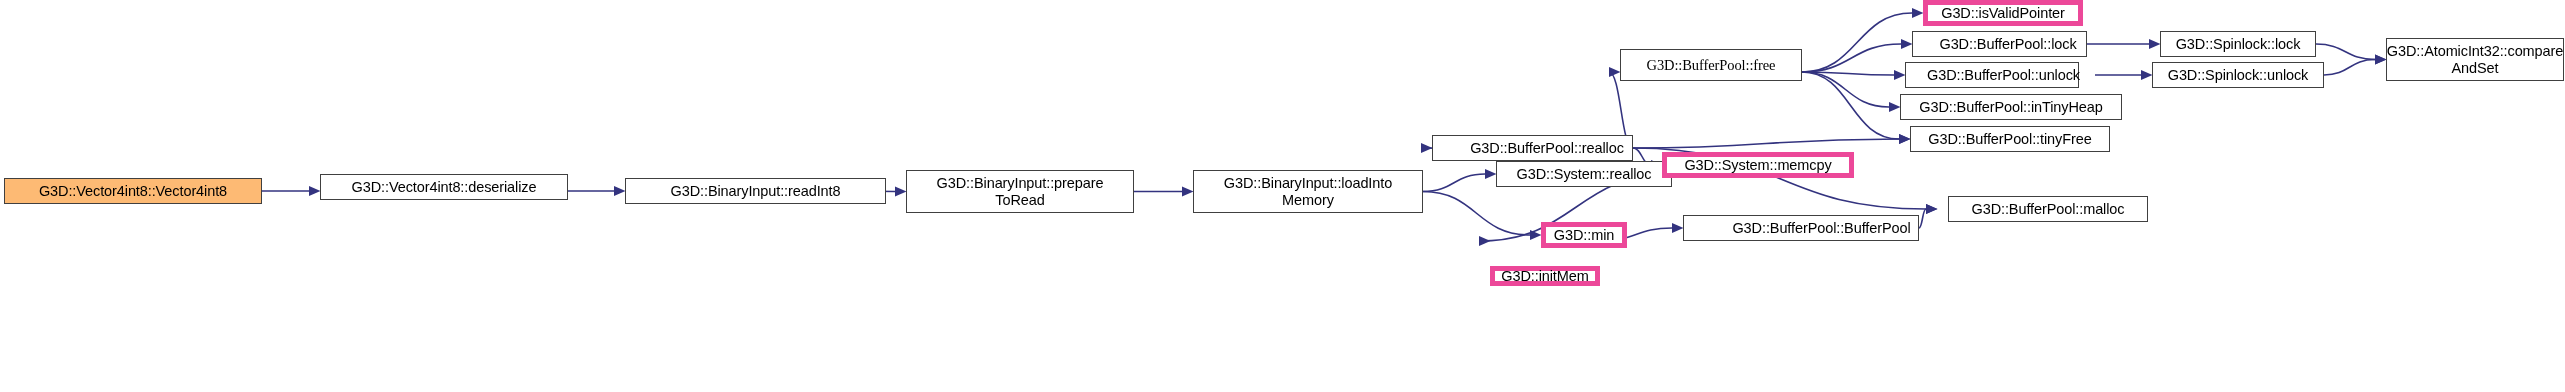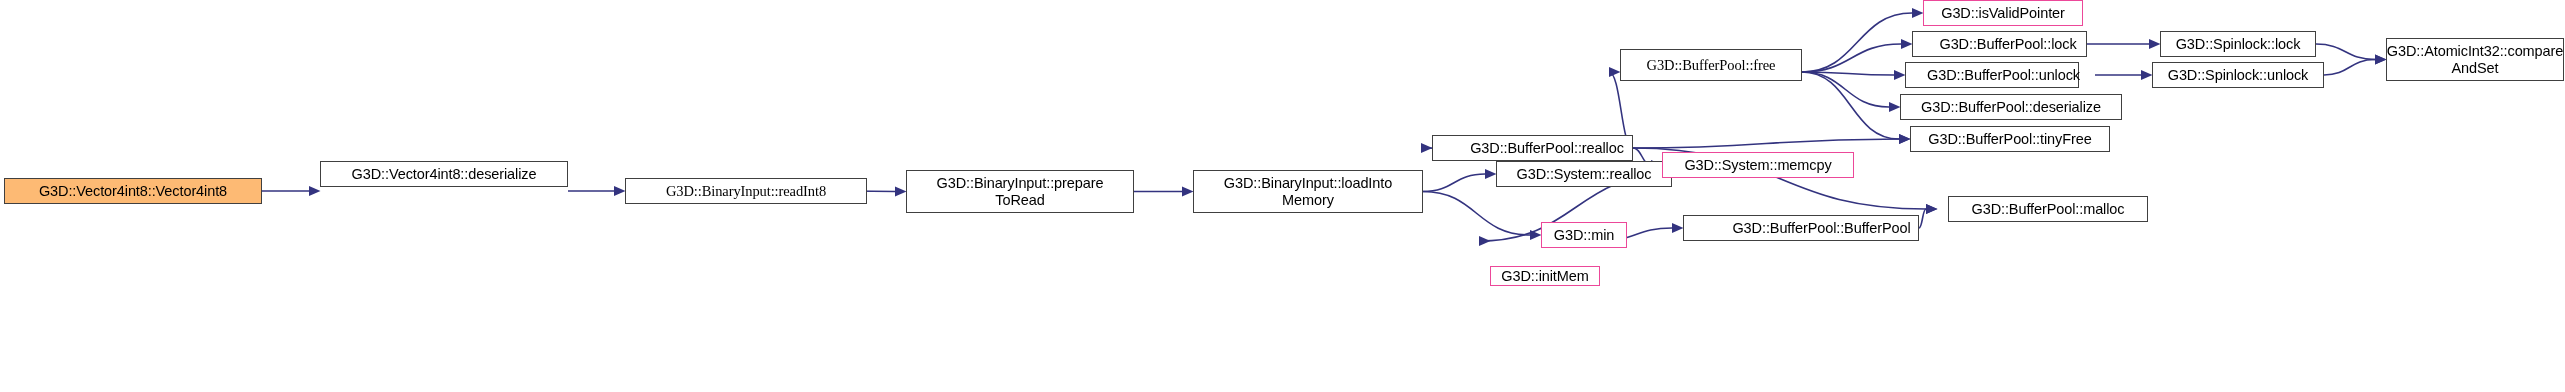--- a/index.html
+++ b/index.html
@@ -39,21 +39,21 @@
     letter-spacing: -0.1px;
     white-space: pre-line;
     padding: 0 3px;
     z-index: 5;
   }
   .node.root {
     background: #bfbfbf;
     border: 1px solid #404040;
   }
   .node.thin {
-    border: 1px solid #ec4899;
+    border: 5px solid #ec4899;
   }
 </style>
 </head>
 <body>
 
 <div id="graph-root">
   <svg id="edge-layer" viewBox="0 0 2565 392" width="2565" height="392" xmlns="http://www.w3.org/2000/svg">
       <g>
         <path d="M 262 191 L 309 191" fill="none" stroke="#33337f" stroke-width="1.6"></path>
         <polygon points="309,186 320.5,191 309,196" fill="#33337f"></polygon>
@@ -142,36 +142,36 @@
         <path d="M 2316 44 C 2345.5 44, 2345.5 59.5, 2375 59.5" fill="none" stroke="#33337f" stroke-width="1.6"></path>
         <polygon points="2375,54.5 2386.5,59.5 2375,64.5" fill="#33337f"></polygon>
       </g>
       <g>
         <path d="M 2324 75 C 2349.5 75, 2349.5 59.5, 2375 59.5" fill="none" stroke="#33337f" stroke-width="1.6"></path>
         <polygon points="2375,54.5 2386.5,59.5 2375,64.5" fill="#33337f"></polygon>
       </g>
     </svg>
   <div id="node-layer">
       <div class="node root" style="left: 4px; top: 178px; width: 258px; height: 26px; background: #fdba74;">G3D::Vector4int8::Vector4int8</div>
-      <div class="node" style="left: 320px; top: 161px; width: 248px; height: 26px;">G3D::Vector4int8::deserialize</div>
-      <div class="node" style="left: 625px; top: 178px; width: 242px; height: 26px; font-family: Liberation Serif, serif;">G3D::BinaryInput::readInt8</div>
+      <div class="node" style="left: 320px; top: 174px; width: 248px; height: 26px;">G3D::Vector4int8::deserialize</div>
+      <div class="node" style="left: 625px; top: 178px; width: 261px; height: 26px;">G3D::BinaryInput::readInt8</div>
       <div class="node" style="left: 906px; top: 170px; width: 228px; height: 43px;">G3D::BinaryInput::prepare
 ToRead</div>
       <div class="node" style="left: 1193px; top: 170px; width: 230px; height: 43px;">G3D::BinaryInput::loadInto
 Memory</div>
       <div class="node" style="left: 1496px; top: 161px; width: 176px; height: 26px;">G3D::System::realloc</div>
       <div class="node thin" style="left: 1541px; top: 222px; width: 86px; height: 26px;">G3D::min</div>
       <div class="node" style="left: 1432px; top: 135px; width: 201px; height: 26px; padding-left: 32px;">G3D::BufferPool::realloc</div>
       <div class="node thin" style="left: 1490px; top: 228px; width: 110px; height: 20px; margin-top: 38px;">G3D::initMem</div>
       <div class="node" style="left: 1620px; top: 49px; width: 182px; height: 32px; font-family: Liberation Serif, serif;">G3D::BufferPool::free</div>
       <div class="node thin" style="left: 1662px; top: 152px; width: 192px; height: 26px;">G3D::System::memcpy</div>
       <div class="node thin" style="left: 1923px; top: 0px; width: 160px; height: 26px;">G3D::isValidPointer</div>
       <div class="node" style="left: 1912px; top: 31px; width: 175px; height: 26px; padding-left: 20px;">G3D::BufferPool::lock</div>
       <div class="node" style="left: 1905px; top: 62px; width: 174px; height: 26px; padding-left: 26px;">G3D::BufferPool::unlock</div>
-      <div class="node" style="left: 1900px; top: 94px; width: 222px; height: 26px;">G3D::BufferPool::deserialize</div>
+      <div class="node" style="left: 1900px; top: 94px; width: 222px; height: 26px;">G3D::BufferPool::inTinyHeap</div>
       <div class="node" style="left: 1910px; top: 126px; width: 200px; height: 26px;">G3D::BufferPool::tinyFree</div>
       <div class="node" style="left: 1683px; top: 215px; width: 236px; height: 26px; padding-left: 44px;">G3D::BufferPool::BufferPool</div>
       <div class="node" style="left: 1948px; top: 196px; width: 200px; height: 26px;">G3D::BufferPool::malloc</div>
       <div class="node" style="left: 2160px; top: 31px; width: 156px; height: 26px;">G3D::Spinlock::lock</div>
       <div class="node" style="left: 2152px; top: 62px; width: 172px; height: 26px;">G3D::Spinlock::unlock</div>
       <div class="node" style="left: 2386px; top: 38px; width: 178px; height: 43px;">G3D::AtomicInt32::compare
 AndSet</div>
     </div>
 </div>
 

